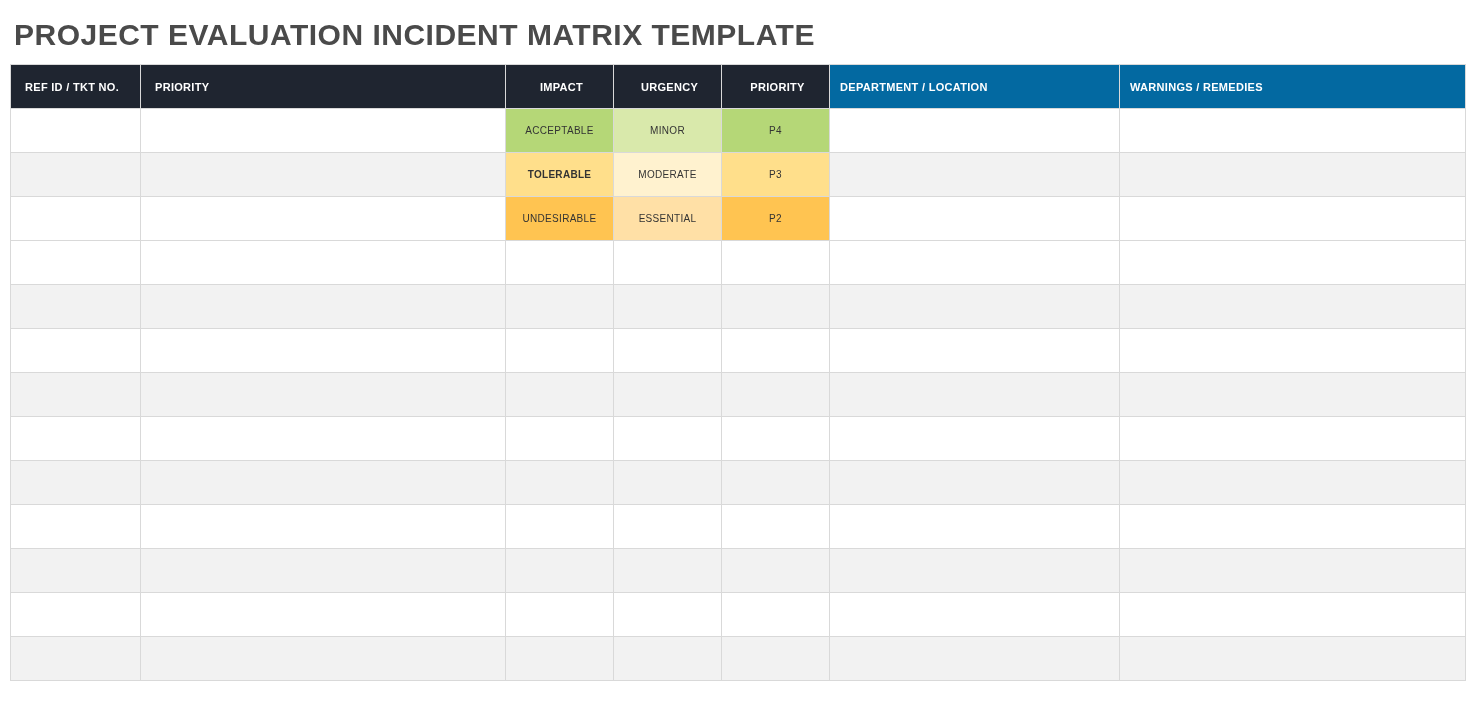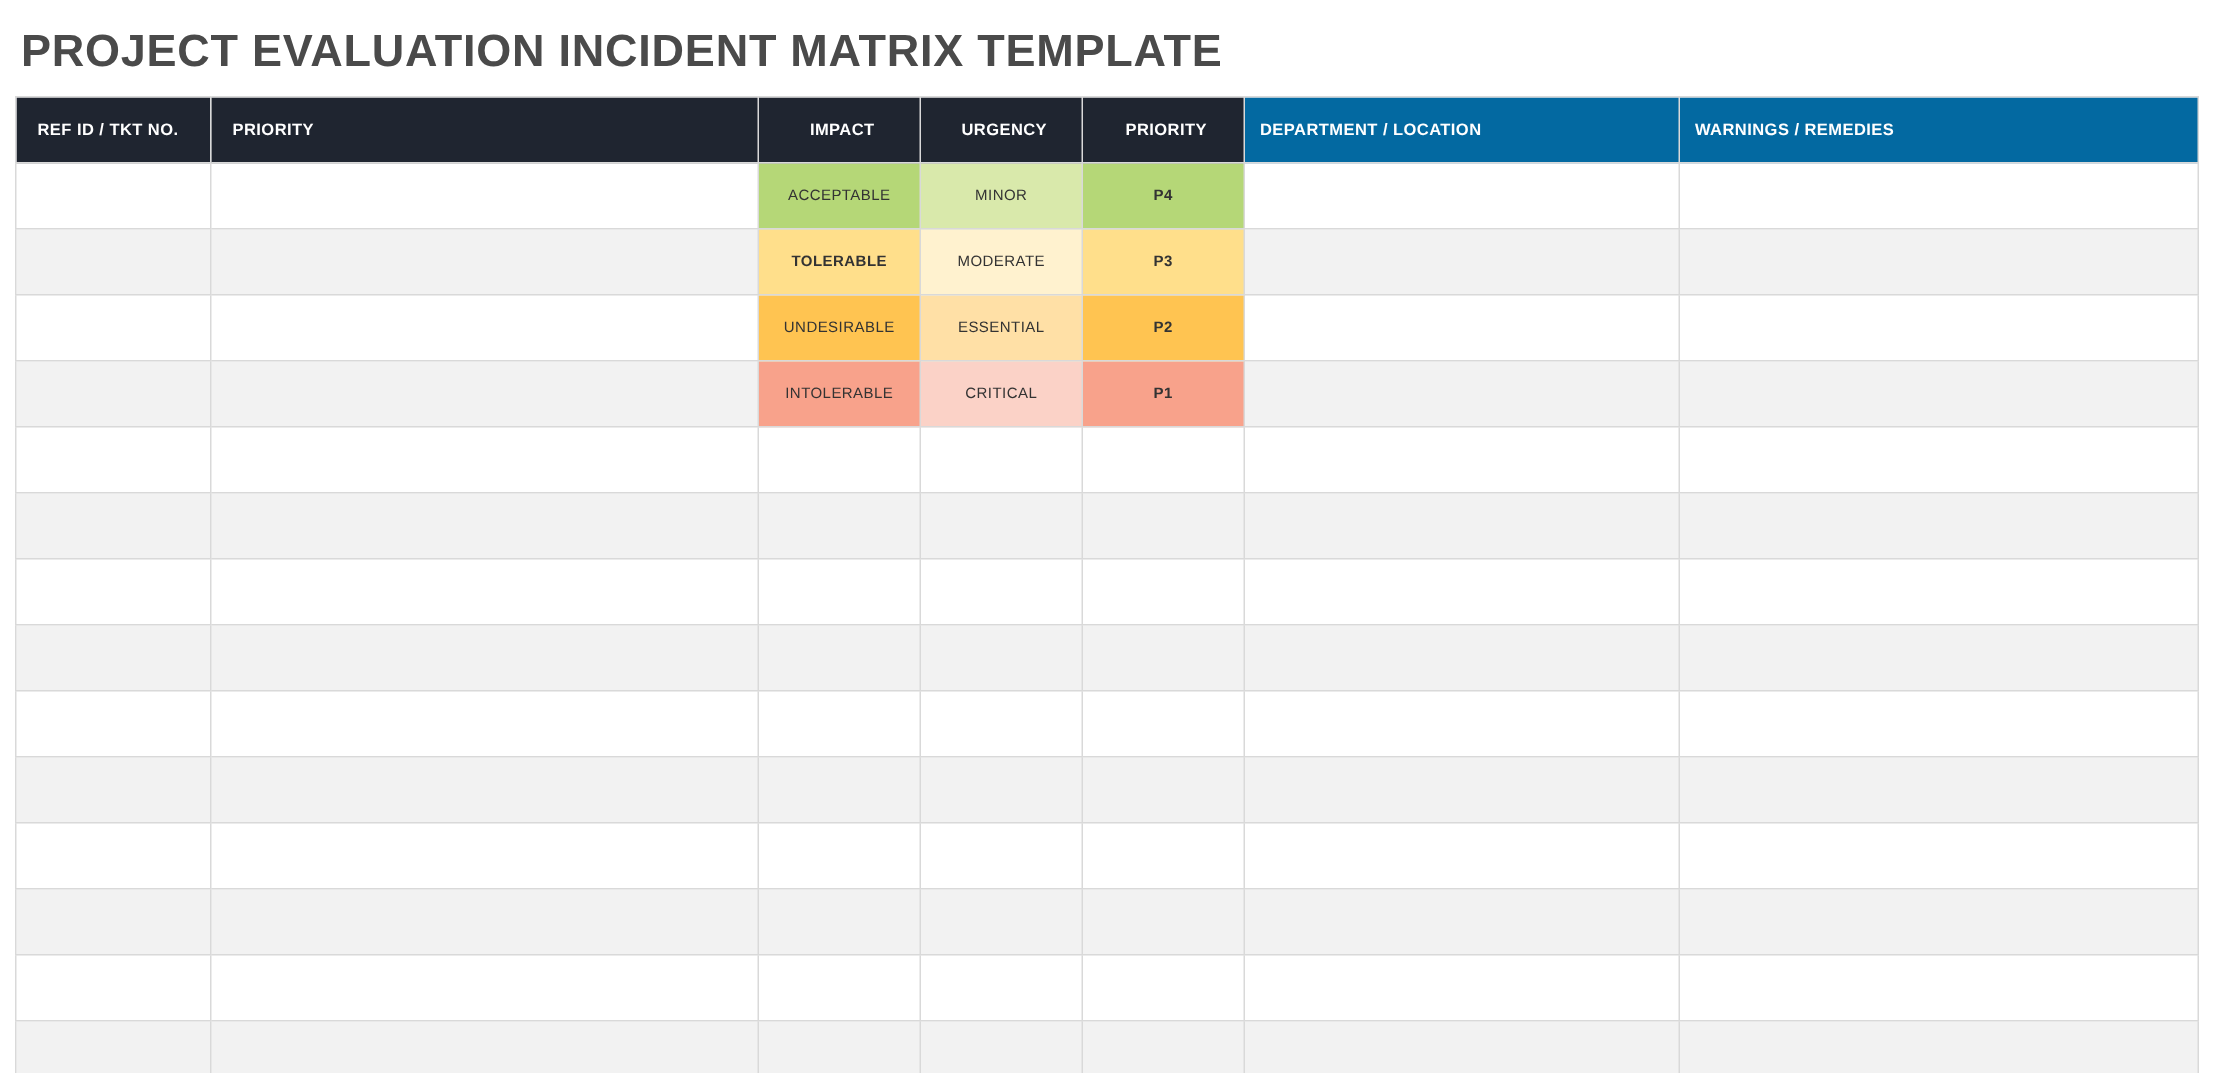--- a/index.html
+++ b/index.html
@@ -38,21 +38,21 @@
   }
   th.dark { background: #1f2530; padding-left: 14px; }
   th.center, td.center { text-align: center; }
   tr.alt td { background: #f2f2f2; }
   tr.white td { background: #ffffff; }
   td.tag {
     text-align: center;
     font-size: 10px;
     letter-spacing: 0.3px;
   }
-  td.bold { font-weight: bold; }
+  td.bold { font-weight: normal; }
   .c-green-dk  { background: #b5d777 !important; }
   .c-green-lt  { background: #d9e9ab !important; }
   .c-yellow-dk { background: #ffdf8b !important; font-weight: bold; }
   .c-yellow-lt { background: #fff2cf !important; }
   .c-orange-dk { background: #ffc451 !important; }
   .c-orange-lt { background: #ffe0a6 !important; }
   .c-red-dk    { background: #f8a28b !important; }
   .c-red-lt    { background: #fbd2c7 !important; }
   col.ref  { width: 130px; }
   col.inc  { width: 365px; }
@@ -109,29 +109,20 @@
       </tr>
       <tr class="white">
         <td></td>
         <td></td>
         <td class="tag c-orange-dk">UNDESIRABLE</td>
         <td class="tag c-orange-lt">ESSENTIAL</td>
         <td class="tag bold c-orange-dk">P2</td>
         <td></td>
         <td></td>
       </tr>
-      <tr class="alt">
-        <td></td>
-        <td></td>
-        <td class="tag c-red-dk">INTOLERABLE</td>
-        <td class="tag c-red-lt">CRITICAL</td>
-        <td class="tag bold c-red-dk">P1</td>
-        <td></td>
-        <td></td>
-      </tr>
       <tr class="white">
         <td></td>
         <td></td>
         <td class="tag "></td>
         <td class="tag "></td>
         <td class="tag bold "></td>
         <td></td>
         <td></td>
       </tr>
       <tr class="alt">

